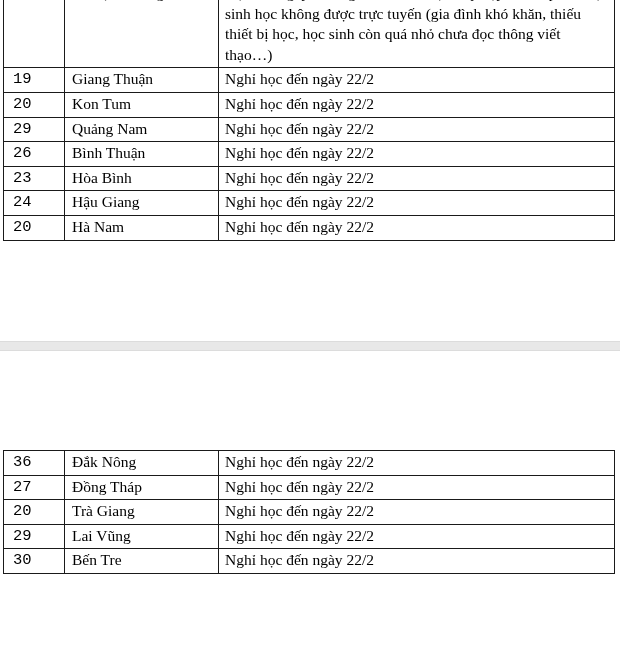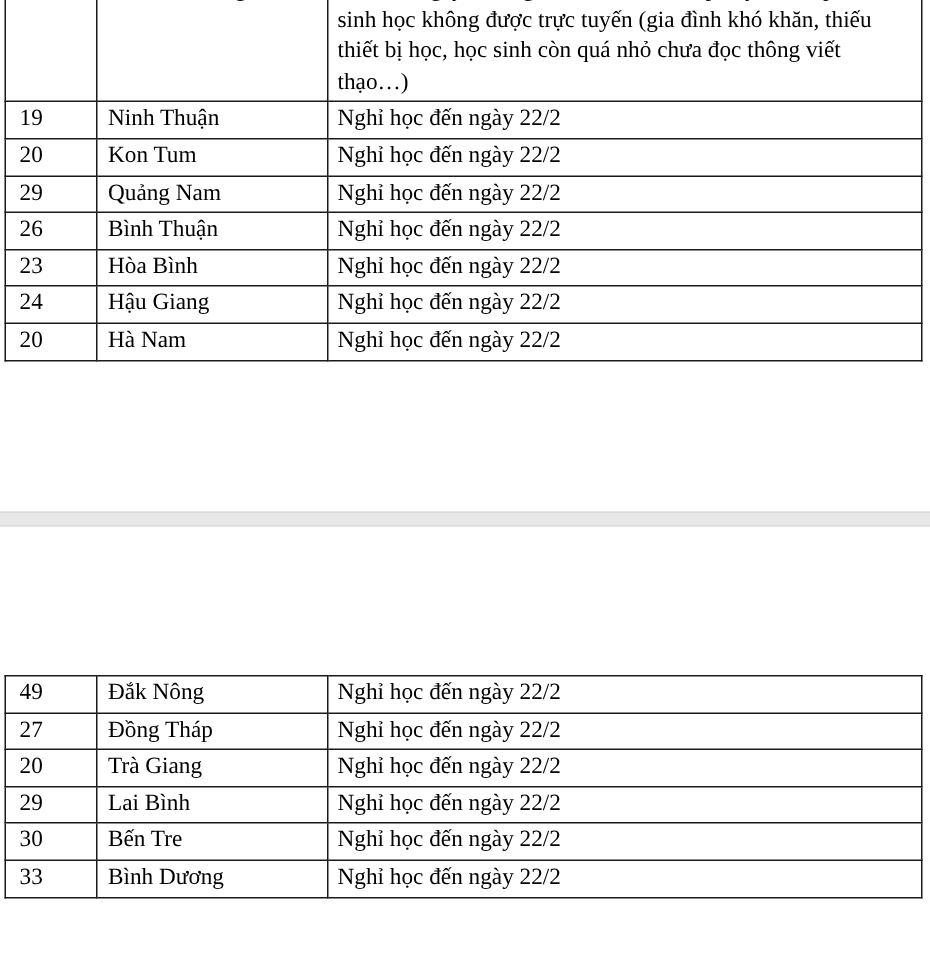--- a/index.html
+++ b/index.html
@@ -40,20 +40,21 @@
 
   .table-frag td {
     border: 1px solid #1a1a1a;
     padding: 1px 5px 2px 7px;
     vertical-align: top;
     height: 18px;
     background: #ffffff;
   }
   .table-frag td.cell-no {
     padding-left: 9px;
+    font-family: Liberation Mono, monospace;
   }
   .table-frag td.cell-note {
     padding-left: 6px;
   }
   .table-frag tr.tall td {
     height: auto;
   }
 
   
   .page-break-band {
@@ -80,21 +81,21 @@
         <col class="col-note">
     </colgroup>
     <tbody>
         <tr class="tall">
           <td class="cell-no">18</td>
           <td class="cell-province">Bà Rịa – Vũng Tàu</td>
           <td class="cell-note">Dự kiến ngày 22/2, giáo viên sẽ trực tiếp dạy trên lớp cho học sinh học không được trực tuyến (gia đình khó khăn, thiếu thiết bị học, học sinh còn quá nhỏ chưa đọc thông viết thạo…)</td>
         </tr>
         <tr>
           <td class="cell-no">19</td>
-          <td class="cell-province">Ninh Thuận</td>
+          <td class="cell-province">Giang Thuận</td>
           <td class="cell-note">Nghỉ học đến ngày 22/2</td>
         </tr>
         <tr>
           <td class="cell-no">20</td>
           <td class="cell-province">Kon Tum</td>
           <td class="cell-note">Nghỉ học đến ngày 22/2</td>
         </tr>
         <tr>
           <td class="cell-no">29</td>
           <td class="cell-province">Quảng Nam</td>
@@ -126,45 +127,40 @@
   <div class="page-break-band"></div>
 
   <table class="table-frag" id="table-bottom">
     <colgroup>
       <col class="col-no">
         <col class="col-prov">
         <col class="col-note">
     </colgroup>
     <tbody>
         <tr>
-          <td class="cell-no">49</td>
+          <td class="cell-no">36</td>
           <td class="cell-province">Đắk Nông</td>
           <td class="cell-note">Nghỉ học đến ngày 22/2</td>
         </tr>
         <tr>
           <td class="cell-no">27</td>
           <td class="cell-province">Đồng Tháp</td>
           <td class="cell-note">Nghỉ học đến ngày 22/2</td>
         </tr>
         <tr>
           <td class="cell-no">20</td>
           <td class="cell-province">Trà Giang</td>
           <td class="cell-note">Nghỉ học đến ngày 22/2</td>
         </tr>
         <tr>
           <td class="cell-no">29</td>
-          <td class="cell-province">Lai Bình</td>
+          <td class="cell-province">Lai Vũng</td>
           <td class="cell-note">Nghỉ học đến ngày 22/2</td>
         </tr>
         <tr>
           <td class="cell-no">30</td>
           <td class="cell-province">Bến Tre</td>
-          <td class="cell-note">Nghỉ học đến ngày 22/2</td>
-        </tr>
-        <tr>
-          <td class="cell-no">33</td>
-          <td class="cell-province">Bình Dương</td>
           <td class="cell-note">Nghỉ học đến ngày 22/2</td>
         </tr>
       </tbody>
   </table>
 
 </div>
 
 </body></html>

